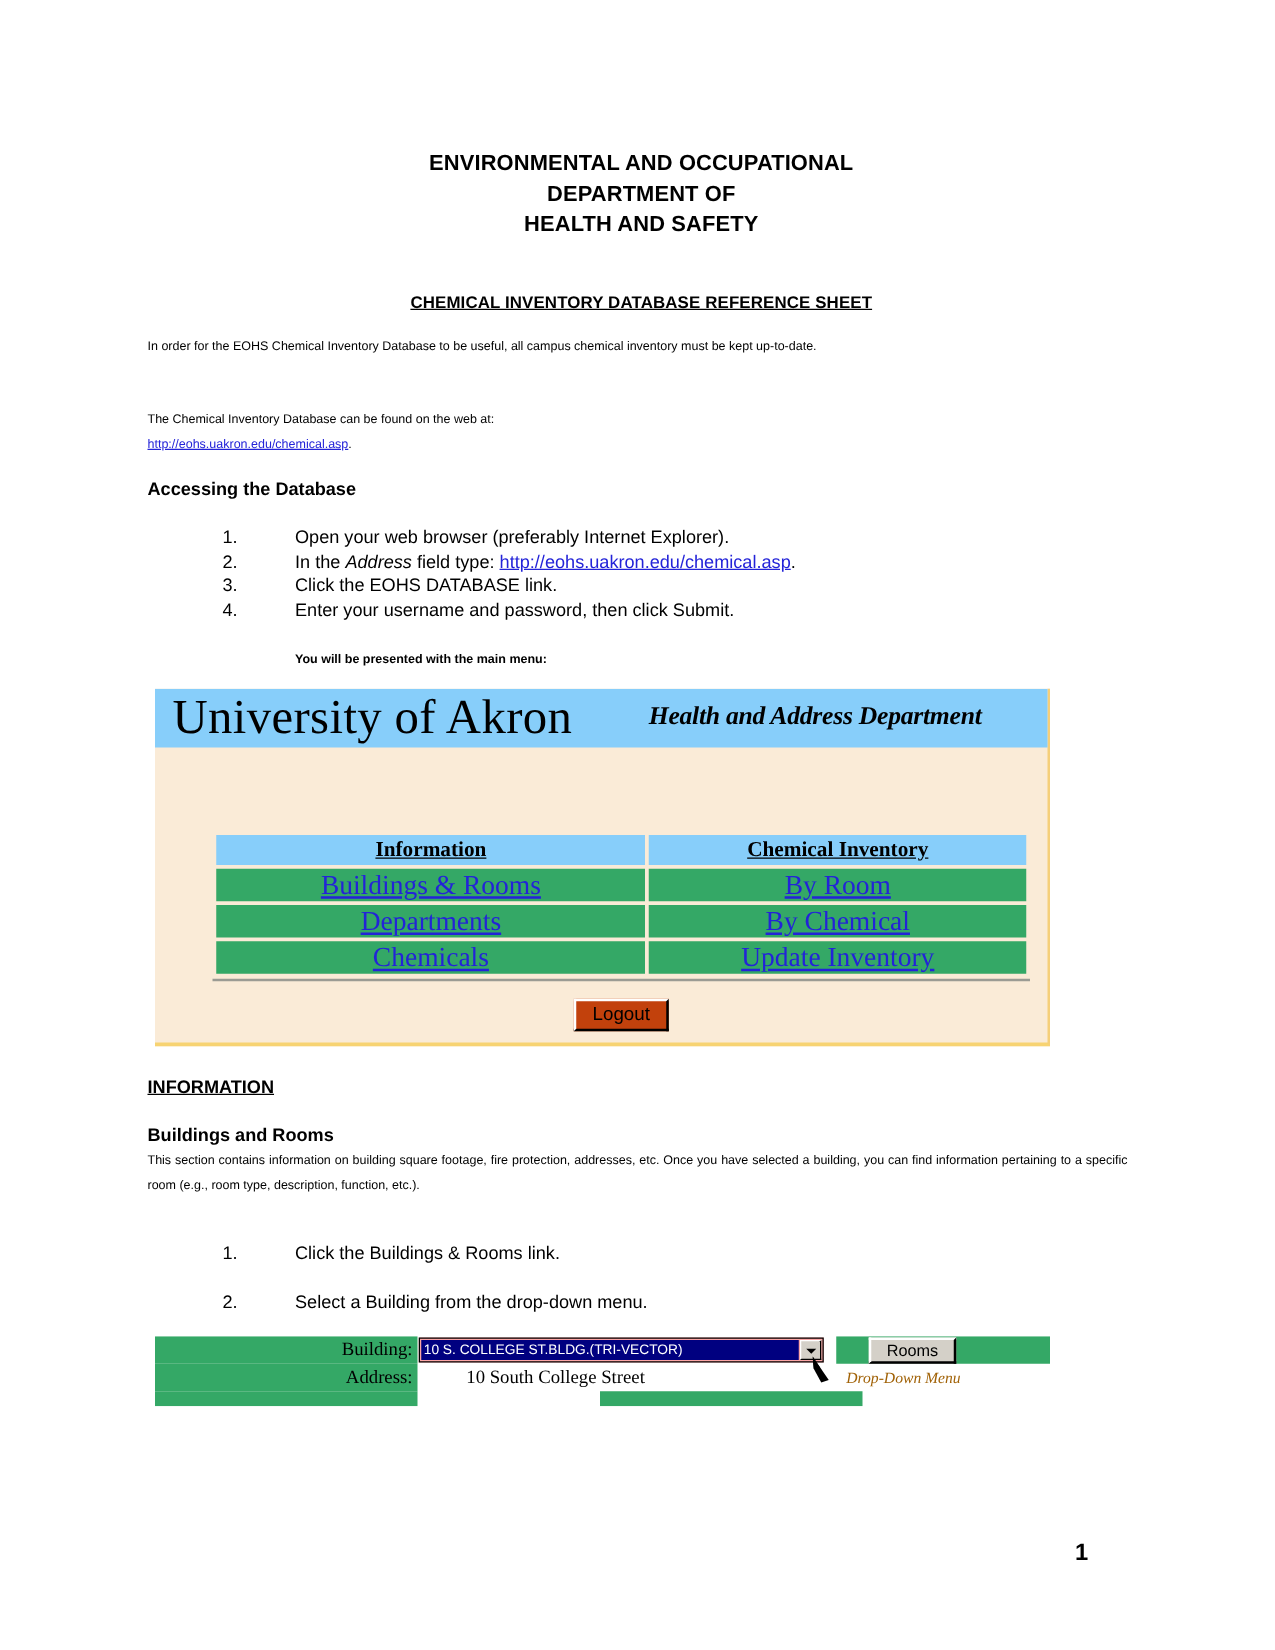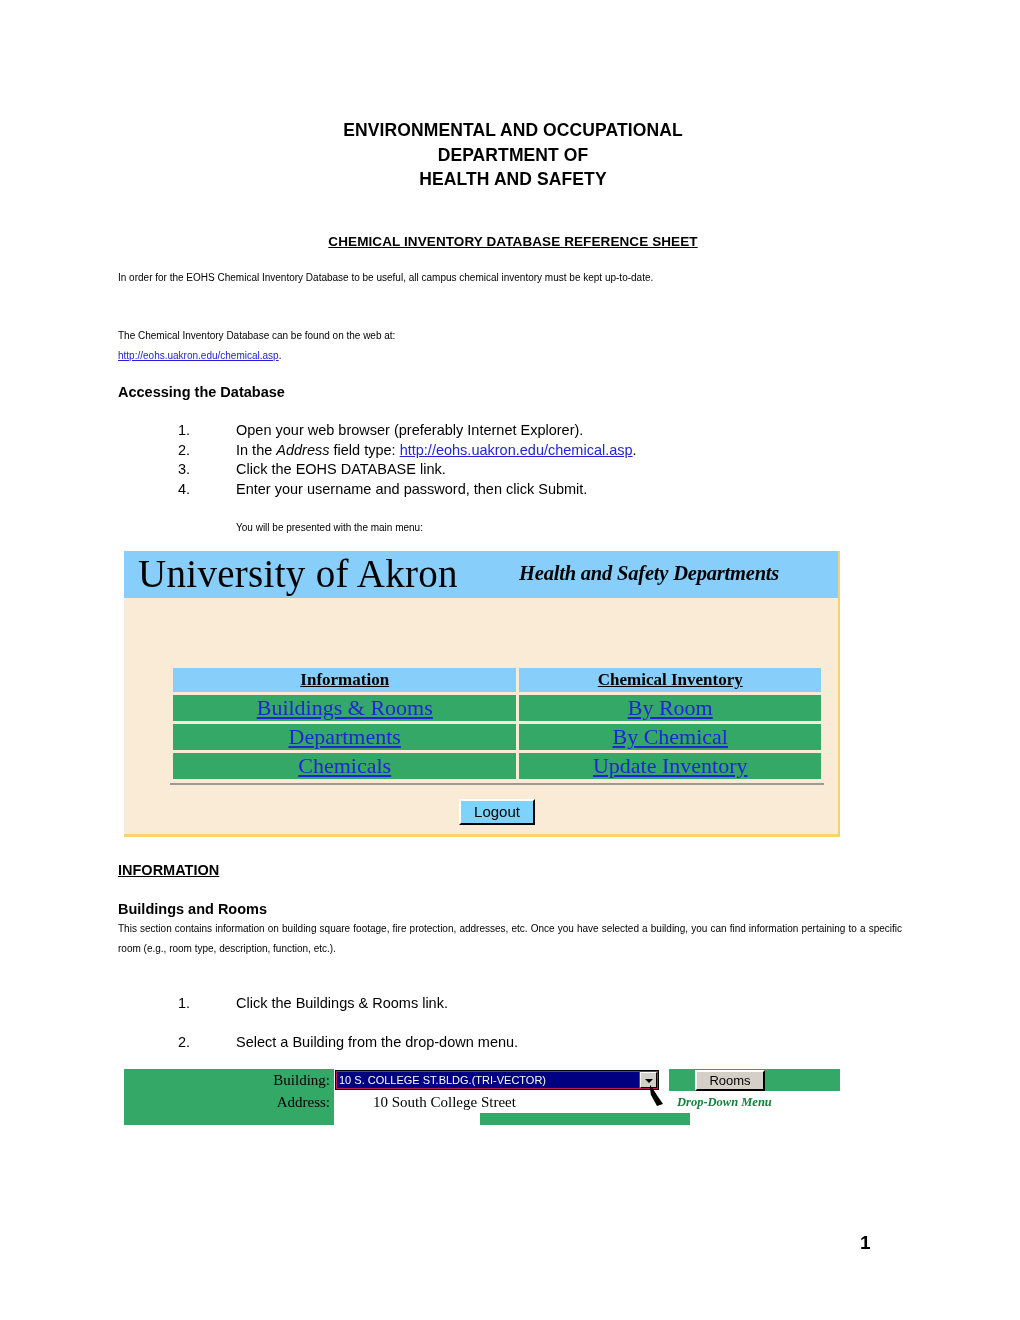--- a/index.html
+++ b/index.html
@@ -157,21 +157,21 @@
     margin: 0;
     border: 0;
     border-top: 2px solid #9b9b93;
   }
   .logout-btn {
     position: absolute;
     left: 335px;
     top: 248px;
     width: 76px;
     height: 26px;
-    background: #7dd3fc;
+    background: #c2410c;
     border: 2px outset #ffffff;
     border-right-color: #404040;
     border-bottom-color: #404040;
     font-family: "Liberation Sans", sans-serif;
     font-size: 15px;
     line-height: 22px;
     text-align: center;
     color: #000;
     box-sizing: border-box;
     cursor: default;
@@ -223,21 +223,21 @@
     top: 0;
     height: 22px;
     background: #34a866;
   }
   .select-box {
     position: absolute;
     left: 211px;
     top: 1px;
     width: 324px;
     height: 20px;
-    background: #be185d;
+    background: #fca5a5;
     border: 1px solid #000000;
     box-sizing: border-box;
   }
   .select-sel {
     position: absolute;
     left: 1px;
     top: 1px;
     width: 302px;
     height: 16px;
     background: #000080;
@@ -287,23 +287,23 @@
     text-align: center;
     color: #000;
     box-sizing: border-box;
   }
   .callout-text {
     position: absolute;
     left: 553px;
     top: 26px;
     font-family: "Liberation Serif", serif;
     font-style: italic;
-    font-weight: bold;
+    font-weight: normal;
     font-size: 12.5px;
-    color: #15803d;
+    color: #a16207;
   }
   .callout-arrow {
     position: absolute;
     left: 526px;
     top: 16px;
     width: 34px;
     height: 26px;
   }
   .s2-bottom-green-a {
     position: absolute;
@@ -365,27 +365,27 @@
     <div class="numrow">
       <span class="n">3.</span>
       <span class="t">Click the EOHS DATABASE link.</span>
     </div>
     <div class="numrow">
       <span class="n">4.</span>
       <span class="t">Enter your username and password, then click Submit.</span>
     </div>
   </div>
 
-  <div class="para" style="left:236px; top:518px;">You will be presented with the main menu:</div>
+  <div class="para" style="left:236px; top:518px;font-weight:bold;">You will be presented with the main menu:</div>
 
   <div class="shot1">
 
     <div class="banner">
       <div class="uni">University of Akron</div>
-      <div class="hsd">Health and Safety Departments</div>
+      <div class="hsd">Health and Address Department</div>
     </div>
 
     <table class="menu-table">
       <tbody>
           <tr>
         <td class="head"><span>Information</span></td>
         <td class="head"><span>Chemical Inventory</span></td>
       </tr>
       <tr>
         <td class="cell"><span>Buildings &amp; Rooms</span></td>

